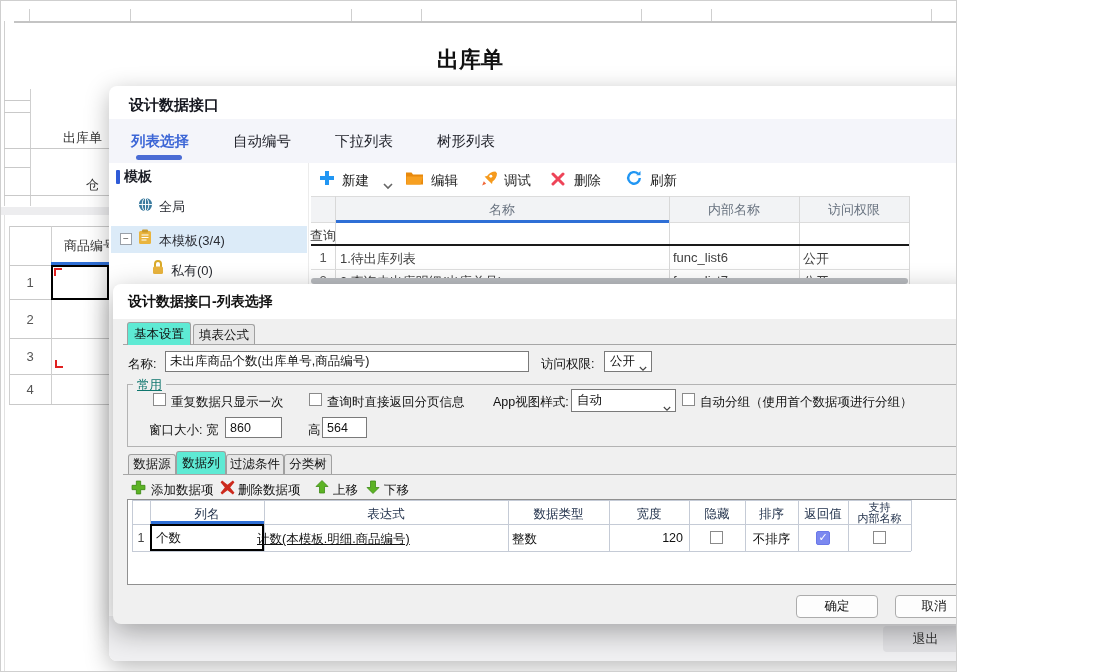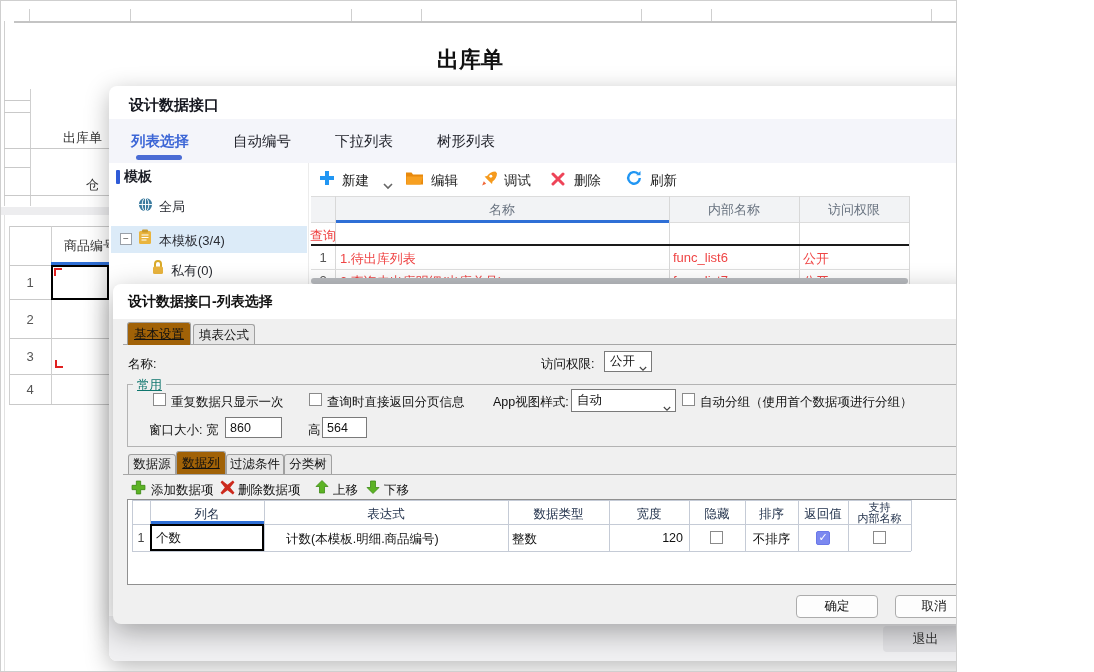--- a/index.html
+++ b/index.html
@@ -36,39 +36,39 @@
   .tab1-underline { position:absolute; height:5px; border-radius:3px; background:#4a6cd4; }
   .tree-hdr { font-size:14px; font-weight:bold; color:#1c1e26; }
   .tree-bar { position:absolute; width:4px; height:14px; background:#2f5bd7; border-radius:1px; }
   .tree-item-label { font-size:13px; color:#2a2c33; }
   .tree-sel { position:absolute; background:#dcebf8; }
   .expander { position:absolute; width:12px; height:12px; border:1px solid #9aa0a8;
               background:#fff; font-size:10px; line-height:10px; text-align:center; color:#555; }
   .tb1-label { font-size:13.5px; color:#222; }
   .grid1-hdr { position:absolute; background:#f2f3f5; border-top:1px solid #dcdcdc; border-bottom:1px solid #dcdcdc; }
   .grid1-hdr-cell { position:absolute; font-size:13px; color:#68727f; text-align:center; top:5px; }
-  .grid1-cell { position:absolute; font-size:13px; color:#ef4444; }
+  .grid1-cell { position:absolute; font-size:13px; color:#404040; }
   .grid1-vline { position:absolute; width:1px; background:#d8d8d8; }
   .grid1-rowline { position:absolute; height:1px; background:#dedede; }
   .blue-underline { position:absolute; height:3px; background:#2f6fd6; }
   .black-line { position:absolute; height:2px; background:#1a1a1a; }
   .hscroll { position:absolute; height:6px; background:#b9bcc0; border-radius:3px; }
   .dlg1-footer { position:absolute; left:0; bottom:0; width:100%; height:45px; background:#f0f0f2; }
   .exit-btn { position:absolute; width:85px; height:26px; background:#e3e3e6; border-radius:4px;
               font-size:13px; color:#333; text-align:center; line-height:26px; }
 
   
   .dlg2 { position:absolute; left:112px; top:283px; width:865px; height:340px;
           background:#f0f0f0; border-radius:8px; box-shadow:0 8px 28px rgba(0,0,0,.32);
           overflow:hidden; font-size:12.5px; }
   .dlg2-titlebar { position:absolute; left:0; top:0; width:100%; height:35px; background:#fff; }
   .dlg2-title { font-size:14px; font-weight:bold; color:#111; }
   .ctab { position:absolute; border:1px solid #a0a0a0; border-bottom:none;
           border-radius:3px 3px 0 0; text-align:center; color:#111; }
-  .ctab.active { background:#a16207; z-index:2;text-decoration:underline; }
+  .ctab.active { background:#5eead4; z-index:2; }
   .ctab.inactive { background:#e6e6e6; }
   .ctab-line { position:absolute; height:1px; background:#a6a6a6; }
   .field-label { font-size:12.5px; color:#111; }
   .tinput { position:absolute; border:1px solid #7a7a7a; background:#fff; font-size:12.5px;
             padding:0 4px; font-family:inherit; color:#111; }
   .combo { position:absolute; border:1px solid #7a7a7a; background:#fff; color:#111;
            font-size:12.5px; line-height:19px; padding-left:5px; }
   .combo .chev { position:absolute; right:4px; top:7px; }
   .groupbox { position:absolute; border:1px solid #b3b3b3; }
   .legend { position:absolute; background:#f0f0f0; padding:0 4px; font-size:12.5px; color:#0f766e;text-decoration:underline; }
@@ -276,20 +276,21 @@
     <div class="dlg2-titlebar">
       <div class="t dlg2-title" style="left:15px;top:9px;">设计数据接口-列表选择</div>
       <div class="close-x" style="left:845px;top:9px;">✕</div>
     </div>
 
     <div class="ctab active" style="left:14px;top:38px;width:64px;height:23px;line-height:22px;">基本设置</div>
     <div class="ctab inactive" style="left:80px;top:40px;width:62px;height:21px;line-height:20px;">填表公式</div>
     <div class="ctab-line" style="left:10px;top:60px;width:845px;z-index:1;"></div>
 
     <div class="t field-label" style="left:15px;top:72px;">名称:</div>
+    <input class="tinput" style="left: 52px; top: 67px; width: 364px; height: 21px;" value="未出库商品个数(出库单号,商品编号)">
     <div class="t field-label" style="left:428px;top:72px;">访问权限:</div>
     <div class="combo" style="left:491px;top:67px;width:48px;height:21px;">
       <span>公开</span>
       <span class="chev">
         <svg width="8" height="6" viewBox="0 0 10 7">
             <path d="M1 1l4 4 4-4" stroke="#444" stroke-width="1.4" fill="none"></path>
           </svg>
       </span>
     </div>
 
@@ -379,21 +380,21 @@
       <div class="g2line-v" style="left:685px;top:216px;height:51px;"></div>
       <div class="g2line-v" style="left:735px;top:216px;height:51px;"></div>
       <div class="g2line-v" style="left:798px;top:216px;height:51px;"></div>
       <div class="g2line-h" style="left:19px;top:216px;width:779px;"></div>
       <div class="g2line-h" style="left:19px;top:240px;width:779px;"></div>
       <div class="g2line-h" style="left:19px;top:267px;width:779px;"></div>
 
       <div>
         <div class="grid2-cell" style="left:19px;top:247px;width:18px;text-align:center;color:#444;">1</div>
         <div class="name-cell-sel" style="left:37px;top:240px;width:114px;height:27px;">个数</div>
-        <div class="grid2-cell" style="left:173px;top:247px;">计数(本模板.明细.商品编号)</div>
+        <div class="grid2-cell" style="left:144px;top:247px;text-decoration:underline;">计数(本模板.明细.商品编号)</div>
         <div class="grid2-cell" style="left:399px;top:247px;">整数</div>
         <div class="grid2-cell" style="left:496px;top:247px;width:74px;text-align:right;">120</div>
         <span class="cbx" style="left:597px;top:247px;"></span>
         <div class="grid2-cell" style="left:632px;top:247px;width:53px;text-align:center;">不排序</div>
         <span class="cbx checked" style="left:703px;top:247px;width:14px;height:14px;"></span>
         <span class="cbx" style="left:760px;top:247px;"></span>
       </div>
     </div>
 
     <div class="btn" style="left:683px;top:311px;width:82px;height:23px;line-height:21px;">确定</div>

